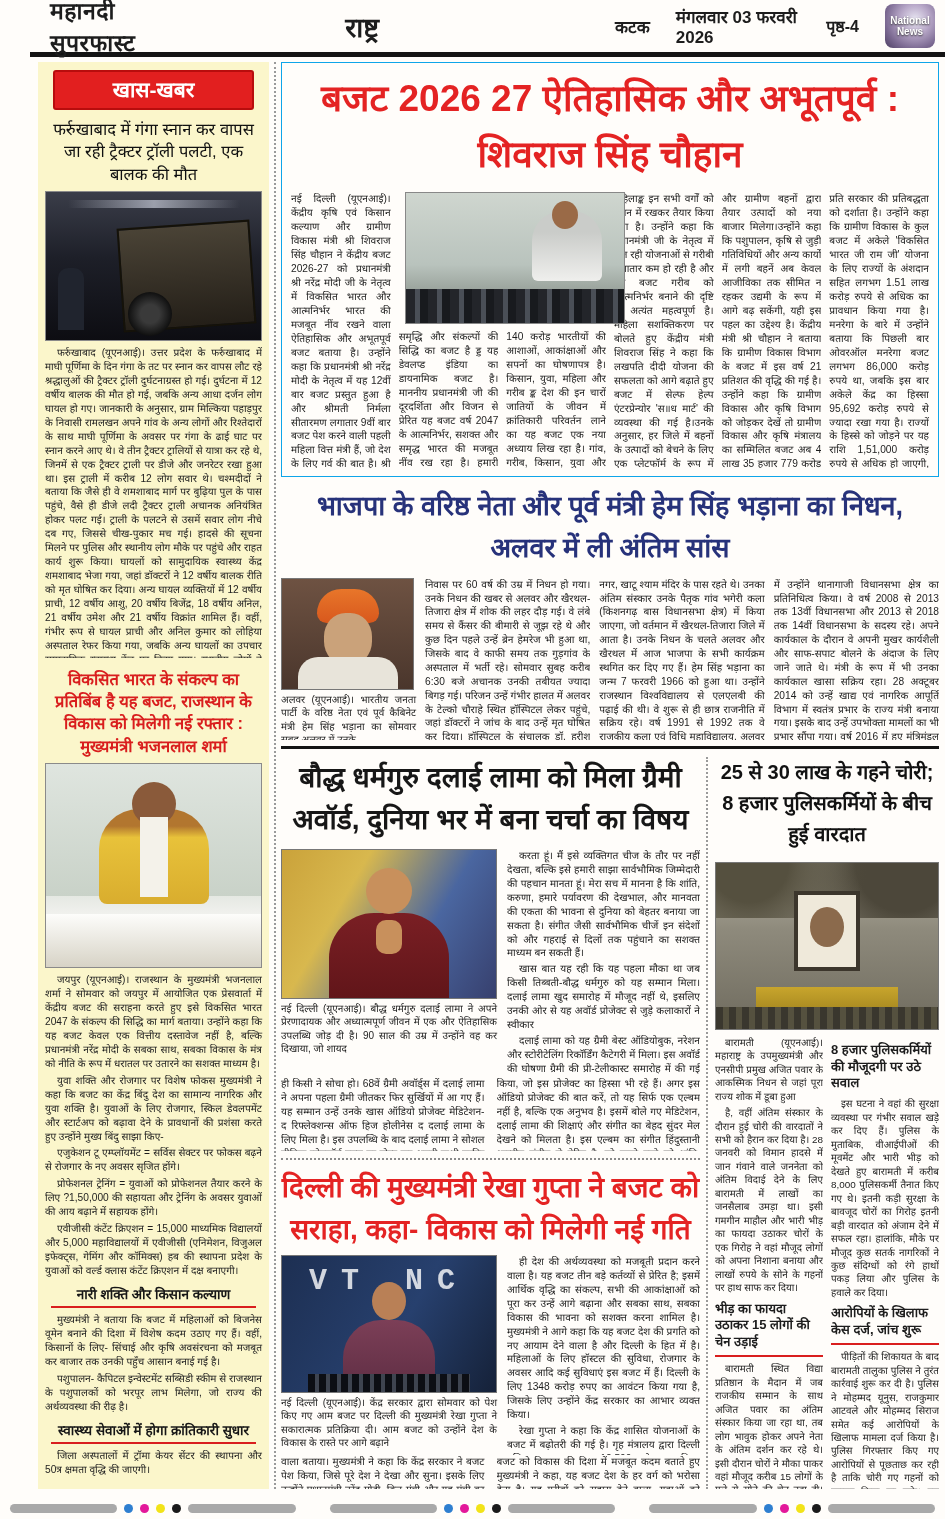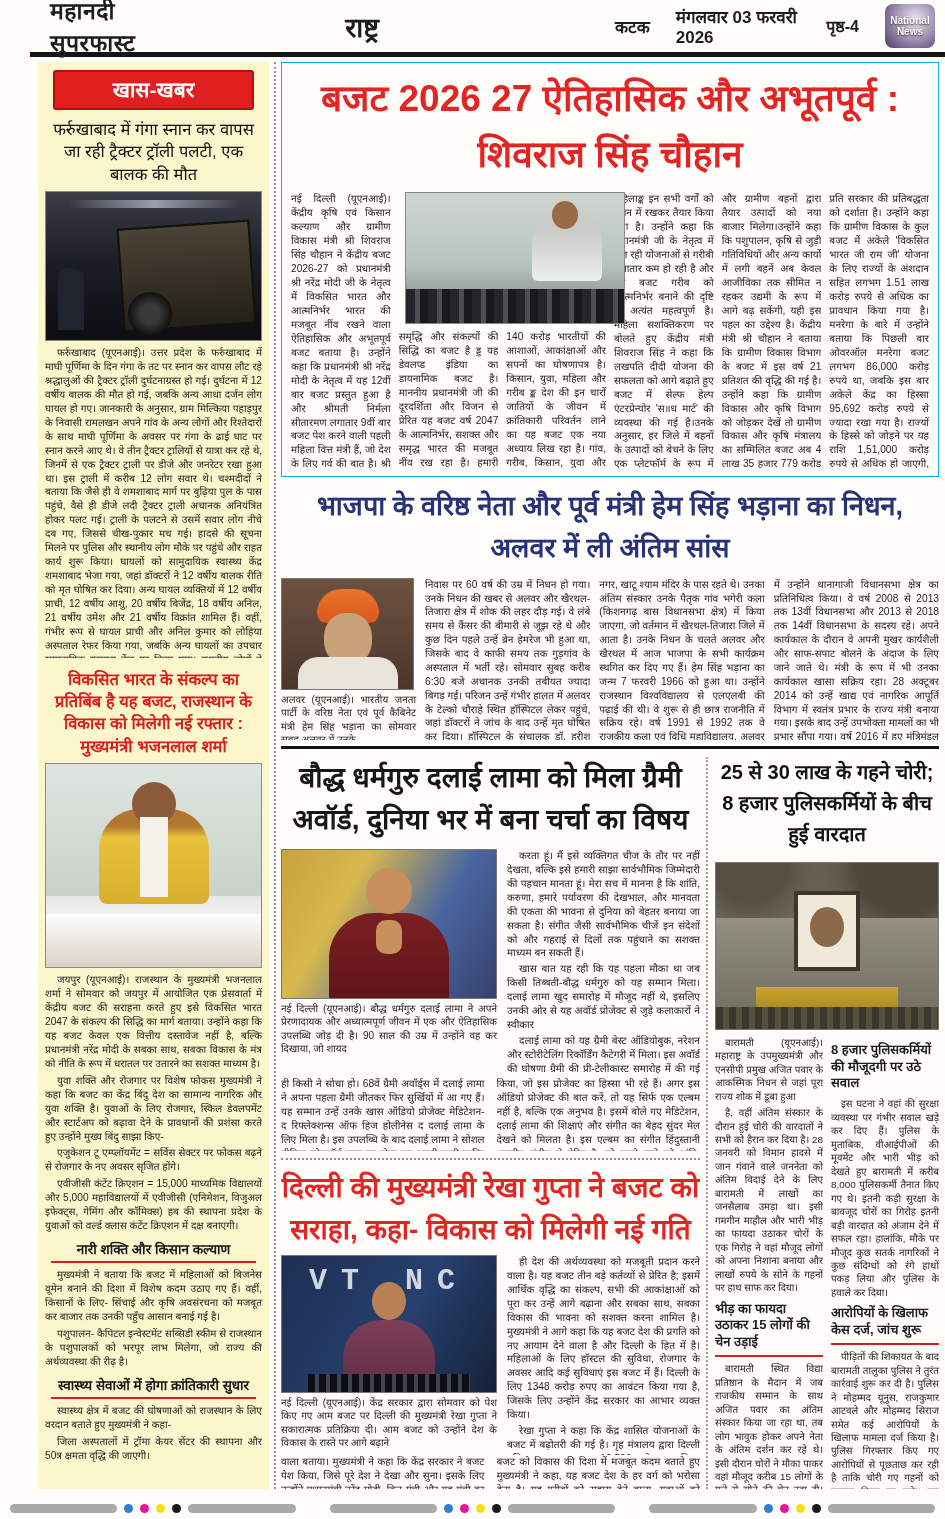--- a/index.html
+++ b/index.html
@@ -152,26 +152,26 @@
       <div class="ph ph-press">
         <div class="backdrop"></div>
         <div class="figure"></div>
         <div class="head"></div>
         <div class="scarf"></div>
         <div class="table"></div>
       </div>
       <p class="sb-p">जयपुर (यूएनआई)। राजस्थान के मुख्यमंत्री भजनलाल शर्मा ने सोमवार को जयपुर में आयोजित एक प्रेसवार्ता में केंद्रीय बजट की सराहना करते हुए इसे विकसित भारत 2047 के संकल्प की सिद्धि का मार्ग बताया। उन्होंने कहा कि यह बजट केवल एक वित्तीय दस्तावेज नहीं है, बल्कि प्रधानमंत्री नरेंद्र मोदी के सबका साथ, सबका विकास के मंत्र को नीति के रूप में धरातल पर उतारने का सशक्त माध्यम है।</p>
       <p class="sb-p">युवा शक्ति और रोजगार पर विशेष फोकस मुख्यमंत्री ने कहा कि बजट का केंद्र बिंदु देश का सामान्य नागरिक और युवा शक्ति है। युवाओं के लिए रोजगार, स्किल डेवलपमेंट और स्टार्टअप को बढ़ावा देने के प्रावधानों की प्रशंसा करते हुए उन्होंने मुख्य बिंदु साझा किए-</p>
       <p class="sb-p">एजुकेशन टू एम्प्लॉयमेंट = सर्विस सेक्टर पर फोकस बढ़ने से रोजगार के नए अवसर सृजित होंगे।</p>
+      <p class="sb-p">प्रोफेशनल ट्रेनिंग = युवाओं को प्रोफेशनल तैयार करने के लिए ?1,50,000 की सहायता और ट्रेनिंग के अवसर युवाओं की आय बढ़ाने में सहायक होंगे।</p>
       <p class="sb-p">एवीजीसी कंटेंट क्रिएशन = 15,000 माध्यमिक विद्यालयों और 5,000 महाविद्यालयों में एवीजीसी (एनिमेशन, विजुअल इफेक्ट्स, गेमिंग और कॉमिक्स) हब की स्थापना प्रदेश के युवाओं को वर्ल्ड क्लास कंटेंट क्रिएशन में दक्ष बनाएगी।</p>
       <h3 class="sb-sub">नारी शक्ति और किसान कल्याण</h3>
       <p class="sb-p">मुख्यमंत्री ने बताया कि बजट में महिलाओं को बिजनेस वूमेन बनाने की दिशा में विशेष कदम उठाए गए हैं। वहीं, किसानों के लिए- सिंचाई और कृषि अवसंरचना को मजबूत कर बाजार तक उनकी पहुँच आसान बनाई गई है।</p>
       <p class="sb-p">पशुपालन- कैपिटल इन्वेस्टमेंट सब्सिडी स्कीम से राजस्थान के पशुपालकों को भरपूर लाभ मिलेगा, जो राज्य की अर्थव्यवस्था की रीढ़ है।</p>
       <h3 class="sb-sub">स्वास्थ्य सेवाओं में होगा क्रांतिकारी सुधार</h3>
-      <p class="sb-p">स्वास्थ्य क्षेत्र में बजट की घोषणाओं को राजस्थान के लिए वरदान बताते हुए मुख्यमंत्री ने कहा-</p>
       <p class="sb-p">जिला अस्पतालों में ट्रॉमा केयर सेंटर की स्थापना और 50त्र क्षमता वृद्धि की जाएगी।</p>
 
     </aside>
 
     <div class="vdots"></div>
 
     <main class="main">
 
       <section class="artA">
         <h1 class="hA">बजट 2026 27 ऐतिहासिक और अभूतपूर्व : शिवराज सिंह चौहान</h1>

